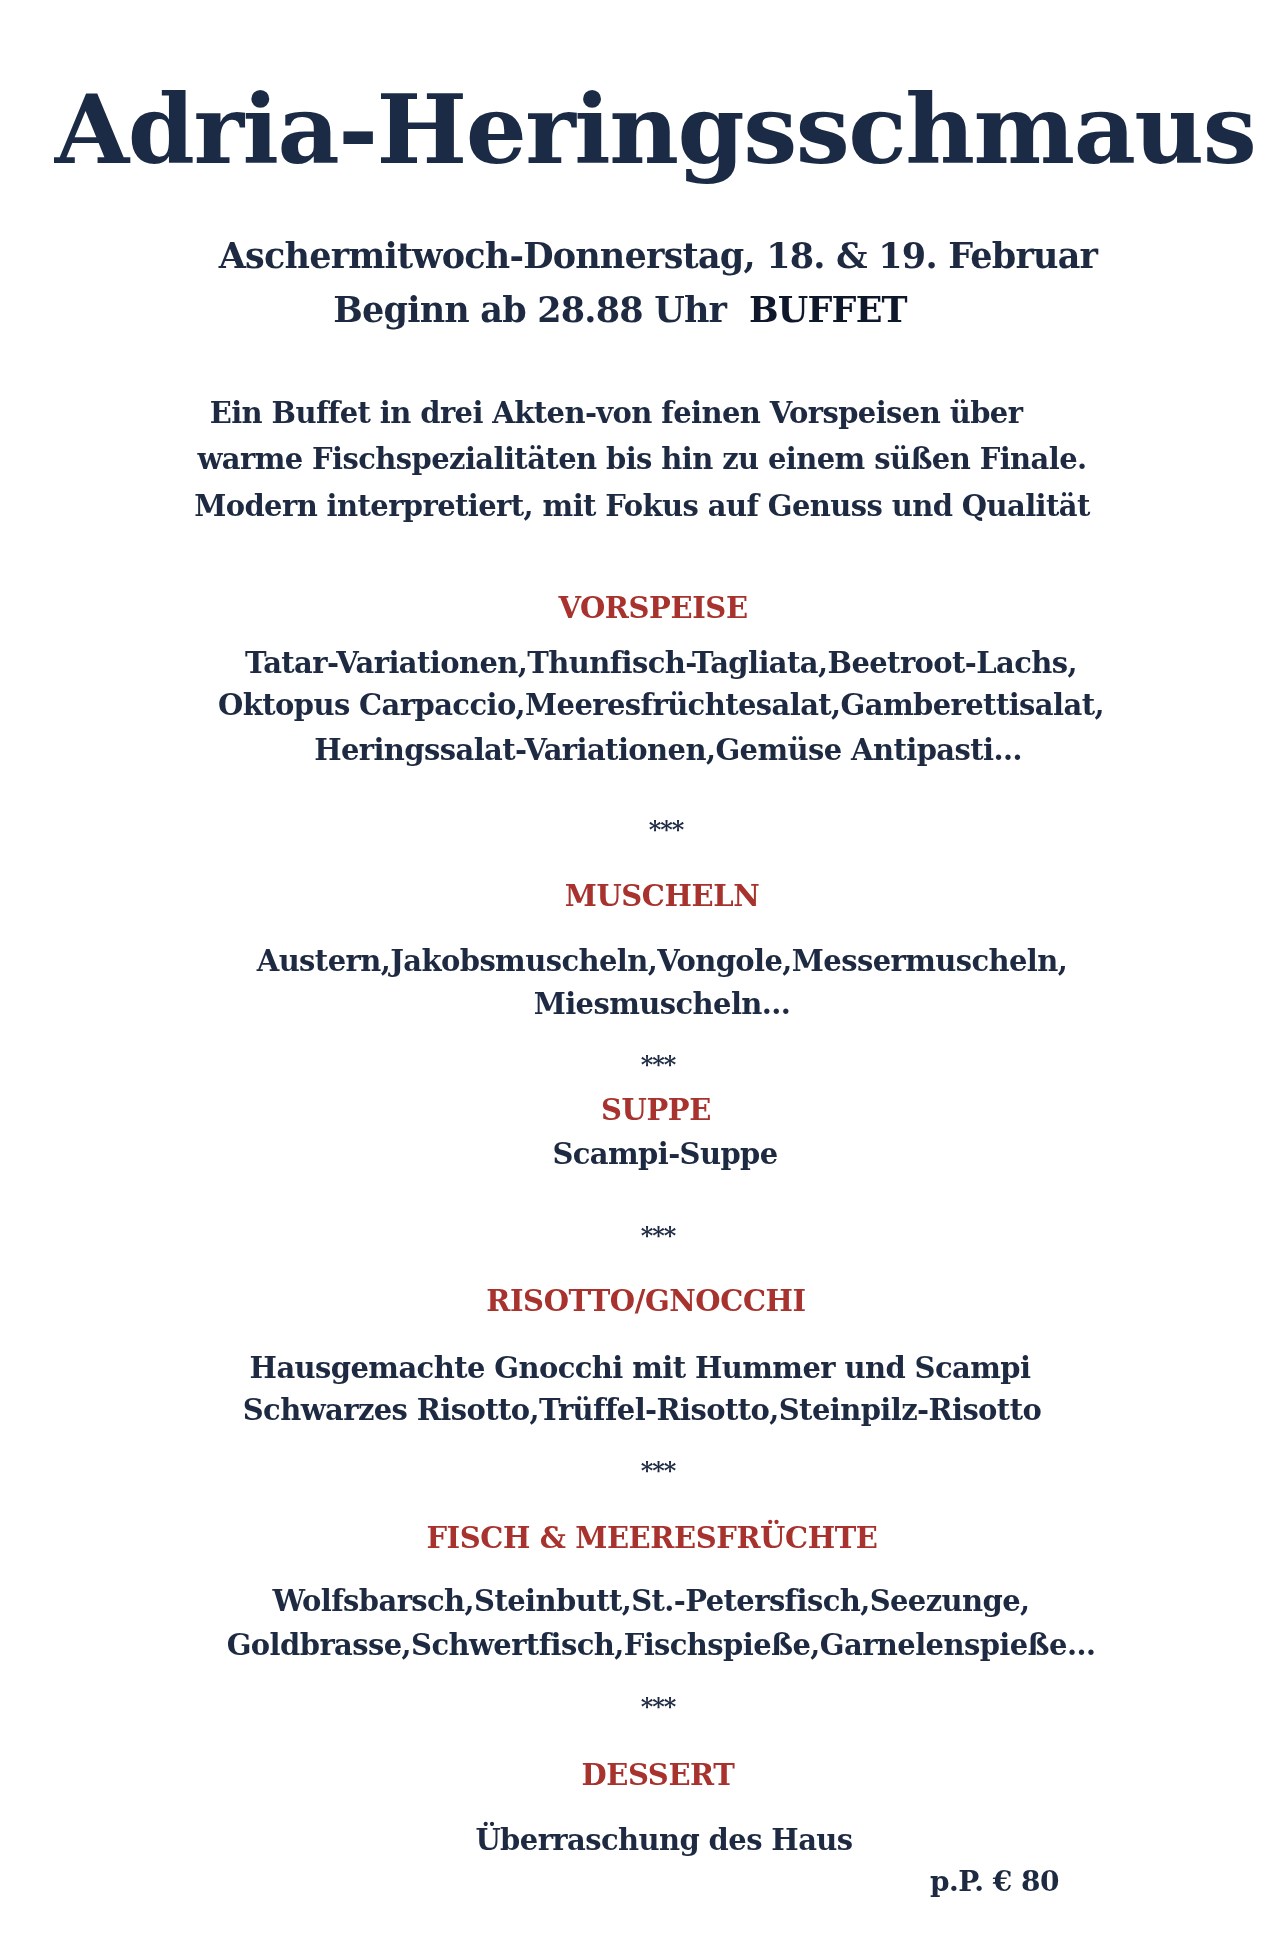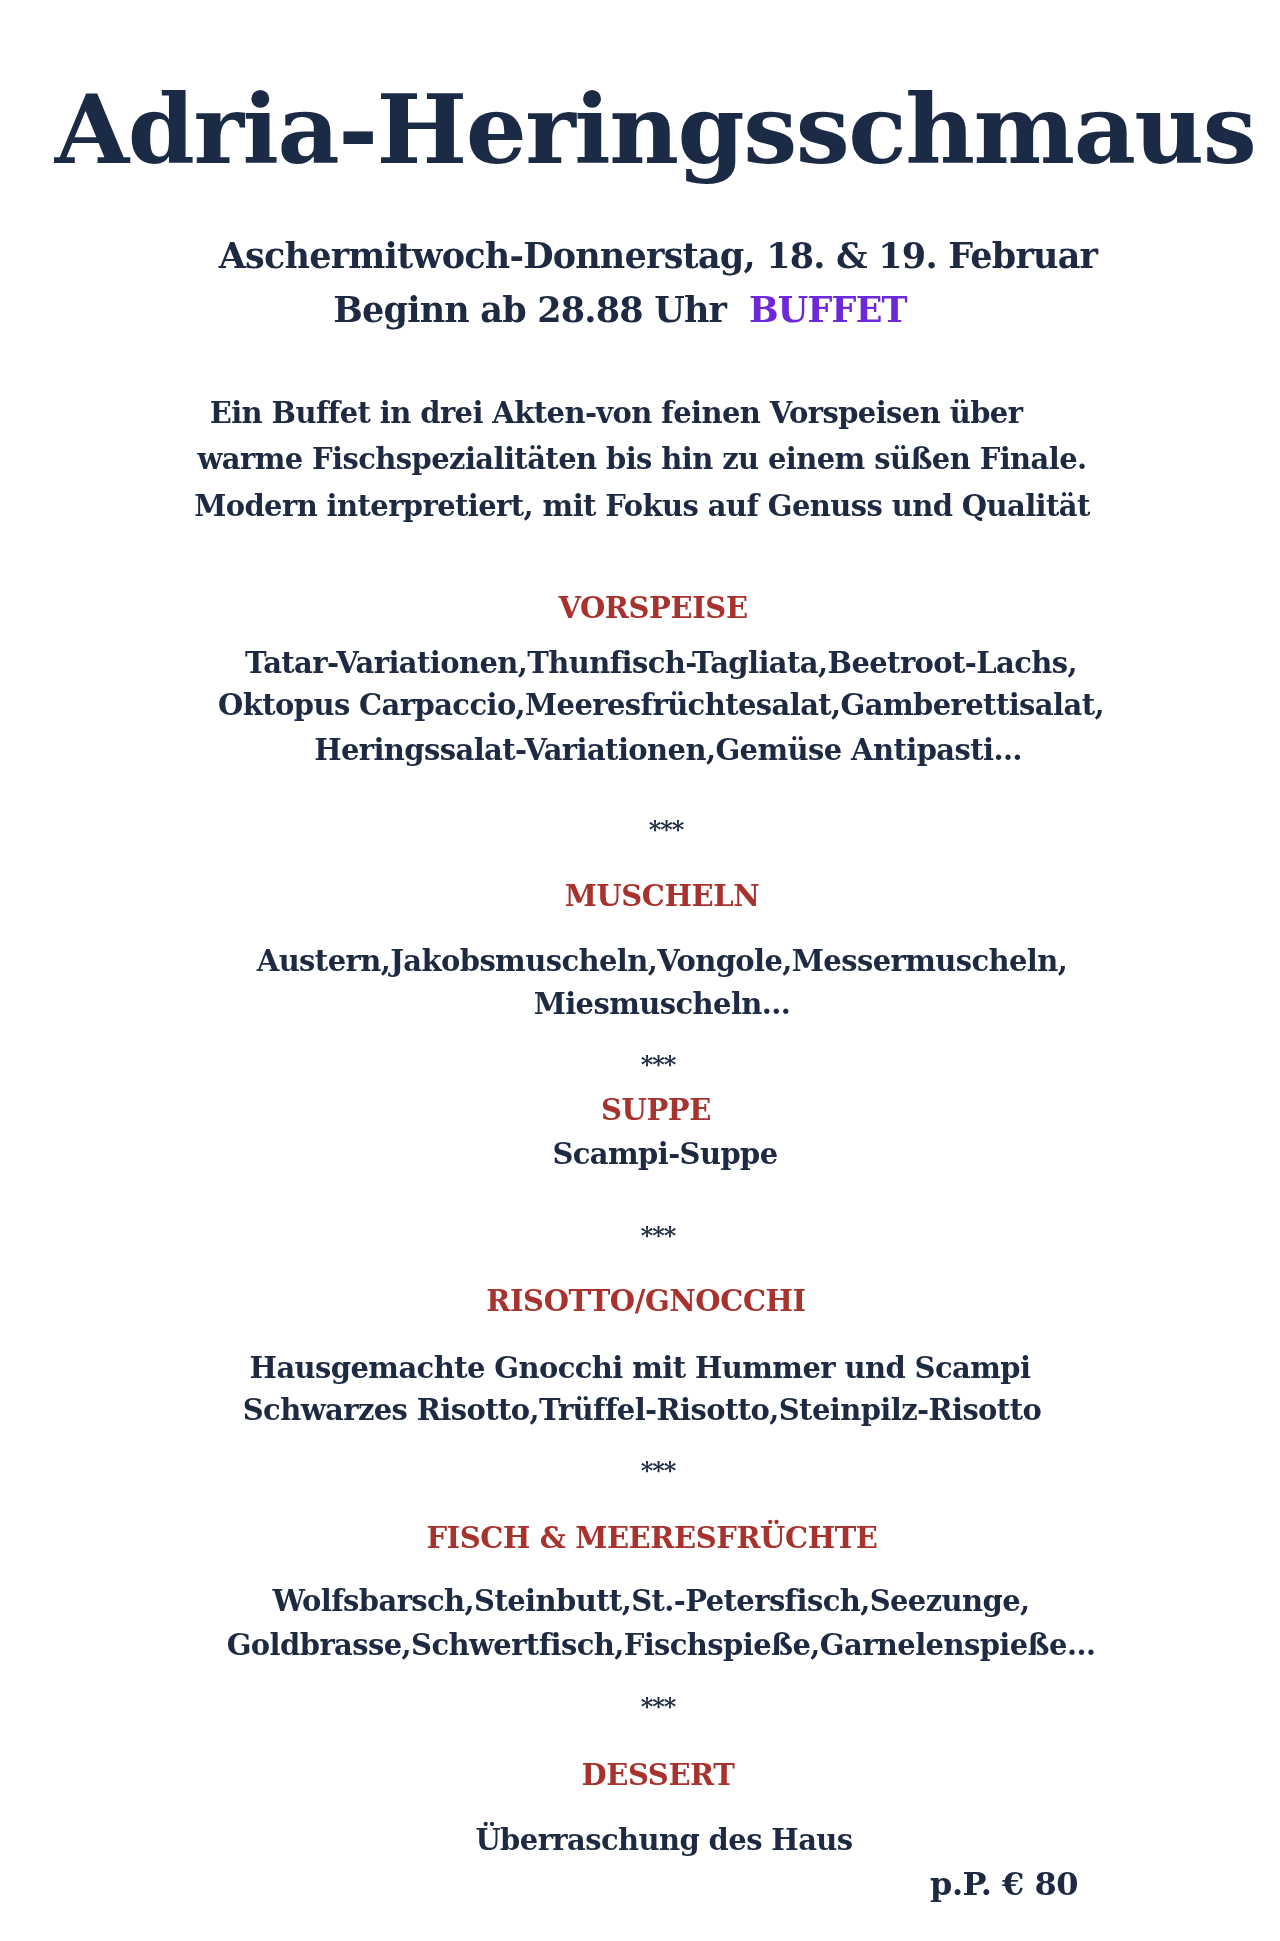--- a/index.html
+++ b/index.html
@@ -31,21 +31,21 @@
       letter-spacing: -1.5px;
       color: #1b2a45;
       line-height: 1;
     }
     .sub {
       font-size: 35px;
       font-weight: bold;
       line-height: 1;
       letter-spacing: -0.8px;
     }
-    .accent { color: #6d28d9; }
+    .accent { color: #0f172a; }
     .body-text {
       font-size: 29px;
       font-weight: bold;
       line-height: 1;
       letter-spacing: -0.6px;
     }
     .heading {
       font-size: 29px;
       font-weight: bold;
       color: #a8322d;
@@ -55,21 +55,21 @@
     .stars {
       font-size: 24px;
       font-weight: bold;
       line-height: 1;
       letter-spacing: -1px;
     }
     .price {
       position: absolute;
       top: 1868px;
       left: 930px;
-      font-size: 32px;
+      font-size: 28px;
       font-weight: bold;
       white-space: nowrap;
       line-height: 1;
       letter-spacing: -0.5px;
     }
   </style>
 </head>
 <body>
 
 <div>

